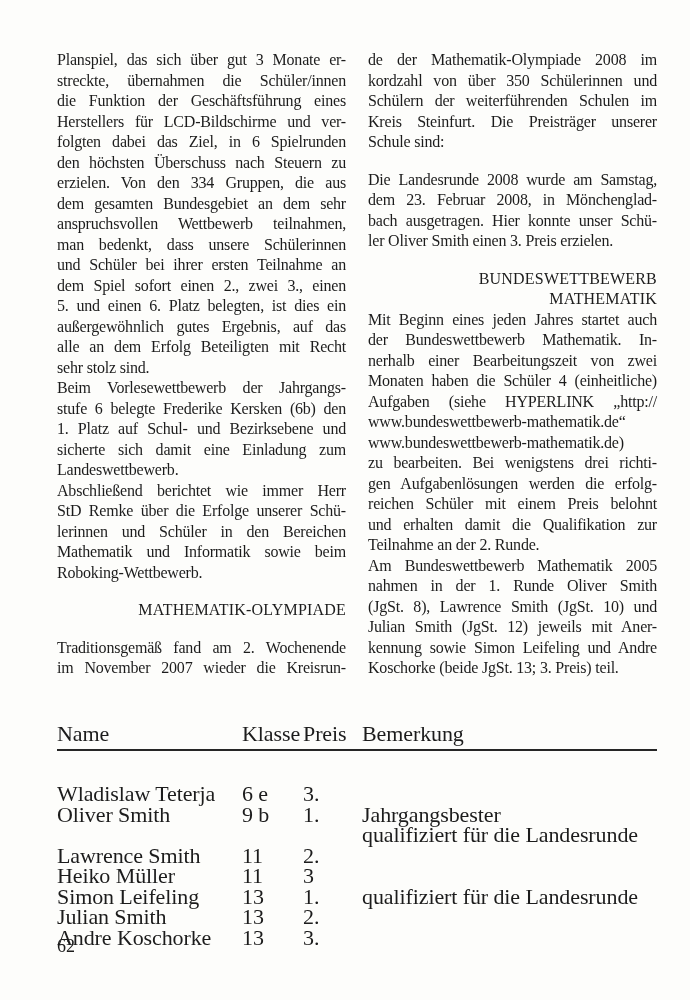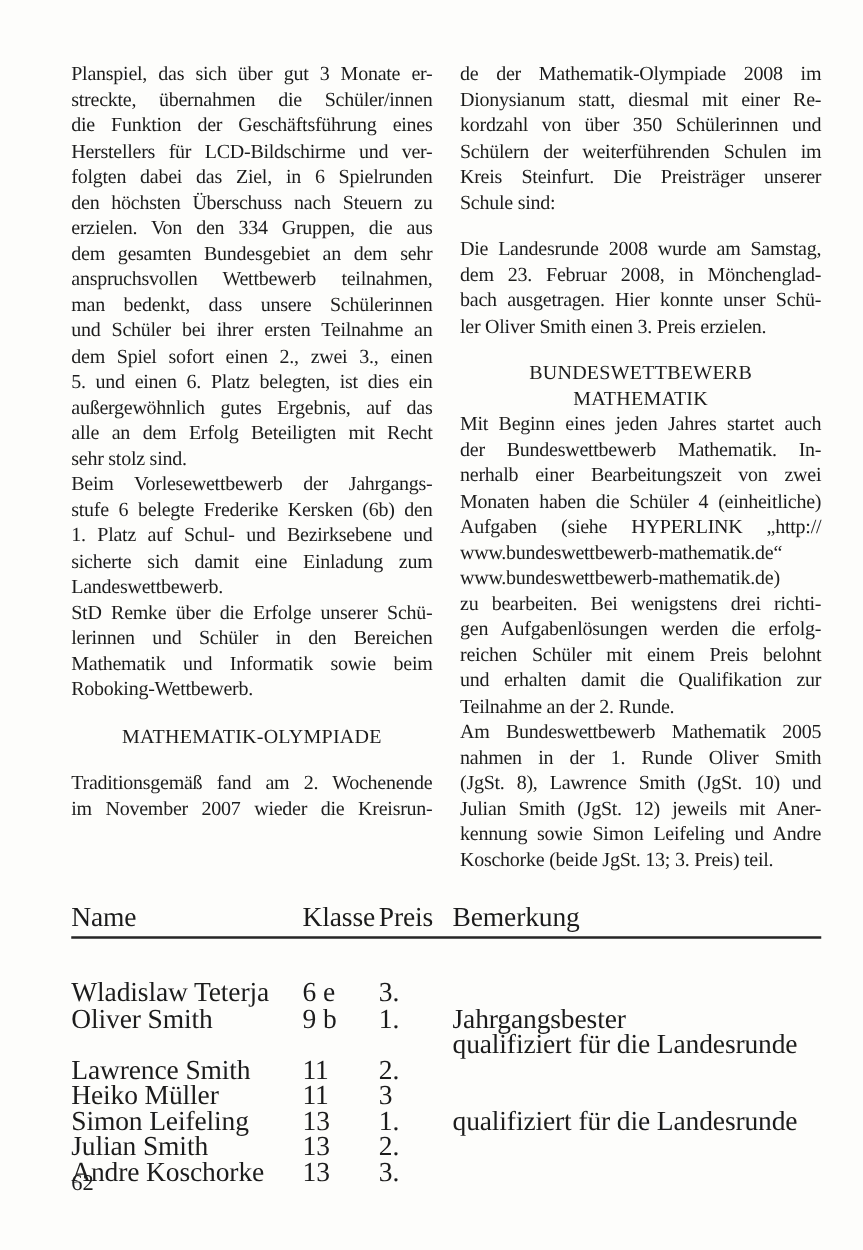--- a/index.html
+++ b/index.html
@@ -24,21 +24,21 @@
   .col { width: 289px; }
   .block { margin: 0; }
   .line {
     font-size: 16px;
     line-height: 20.5px;
     letter-spacing: -0.2px;
     text-align: justify;
   }
   .line.just { text-align-last: justify; }
   .heading .line {
-    text-align: center;
+    text-align: right;
     letter-spacing: 0.2px;
   }
   .spacer { height: 17px; }
   .rtable {
     position: absolute;
     left: 57px; top: 723px;
     width: 600px;
     font-size: 22px;
   }
   .thead, .trow {
@@ -88,39 +88,39 @@
           <div class="line">sehr stolz sind.</div>
         </div>
         <div class="block para">
           <div class="line just">Beim Vorlesewettbewerb der Jahrgangs-</div>
           <div class="line just">stufe 6 belegte Frederike Kersken (6b) den</div>
           <div class="line just">1. Platz auf Schul- und Bezirksebene und</div>
           <div class="line just">sicherte sich damit eine Einladung zum</div>
           <div class="line">Landeswettbewerb.</div>
         </div>
         <div class="block para">
+          <div class="line just">Abschließend berichtet wie immer Herr</div>
           <div class="line just">StD Remke über die Erfolge unserer Schü-</div>
           <div class="line just">lerinnen und Schüler in den Bereichen</div>
           <div class="line just">Mathematik und Informatik sowie beim</div>
           <div class="line">Roboking-Wettbewerb.</div>
         </div>
         <div class="spacer"></div>
         <div class="block heading">
           <div class="line">MATHEMATIK-OLYMPIADE</div>
         </div>
         <div class="spacer"></div>
         <div class="block para">
           <div class="line just">Traditionsgemäß fand am 2. Wochenende</div>
           <div class="line just">im November 2007 wieder die Kreisrun-</div>
         </div>
       </div>
     <div class="col" id="right-col">
         <div class="block para">
           <div class="line just">de der Mathematik-Olympiade 2008 im</div>
-          <div class="line just">Dionysianum statt, diesmal mit einer Re-</div>
           <div class="line just">kordzahl von über 350 Schülerinnen und</div>
           <div class="line just">Schülern der weiterführenden Schulen im</div>
           <div class="line just">Kreis Steinfurt. Die Preisträger unserer</div>
           <div class="line">Schule sind:</div>
         </div>
         <div class="spacer"></div>
         <div class="block para">
           <div class="line just">Die Landesrunde 2008 wurde am Samstag,</div>
           <div class="line just">dem 23. Februar 2008, in Mönchenglad-</div>
           <div class="line just">bach ausgetragen. Hier konnte unser Schü-</div>

